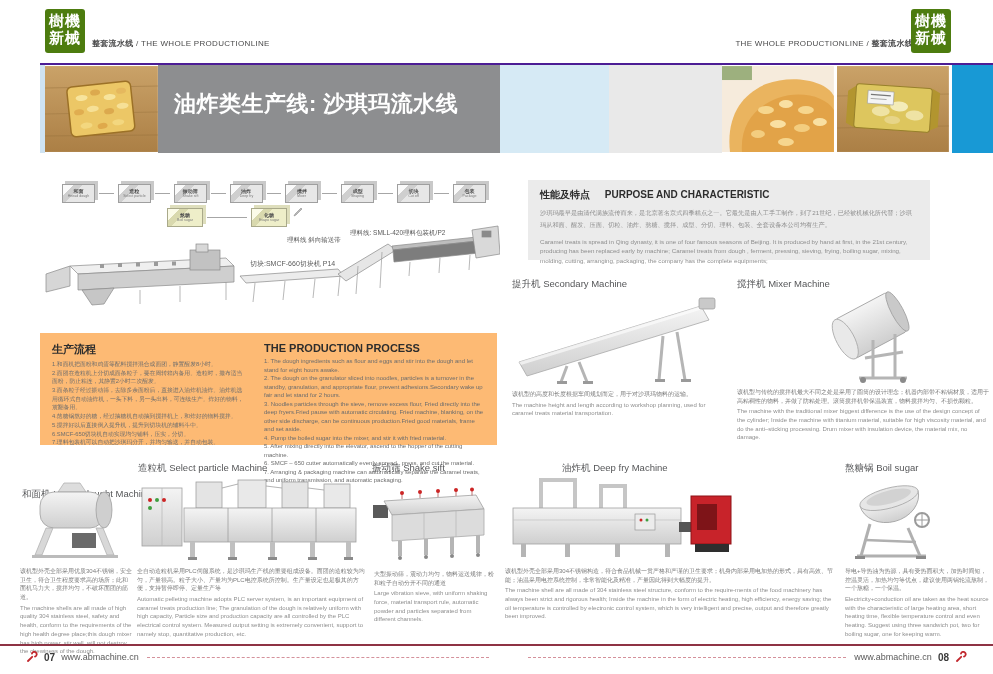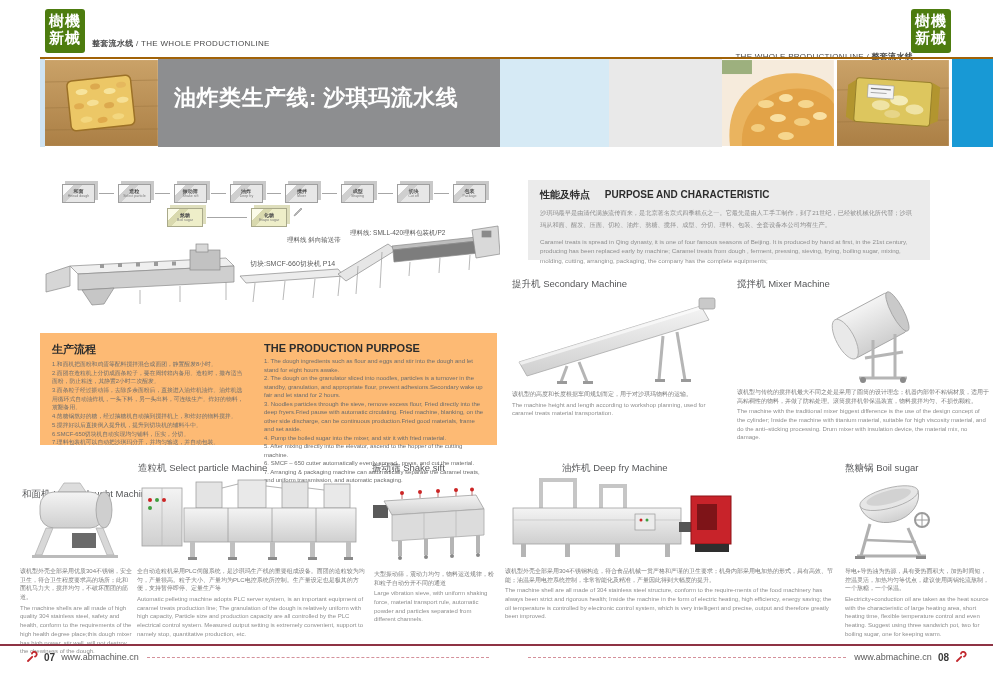--- a/index.html
+++ b/index.html
@@ -8,21 +8,21 @@
   .abs{position:absolute;}
 
   
   .seal{width:40px;height:44px;background:#4d7c0f;color:#fff;text-align:center;
         font-size:15px;line-height:1.15;font-weight:bold;padding-top:3px;box-sizing:border-box;
         border-radius:3px;letter-spacing:1px;}
   .tagline{font-size:8px;color:#4a4a4b;letter-spacing:.3px;white-space:nowrap;}
   .tagline .zh{font-weight:bold;}
 
   
-  .banner{left:40px;top:57px;width:953px;height:88px;display:flex;border-top:2px solid #a16207;}
+  .banner{left:40px;top:63px;width:953px;height:88px;display:flex;border-top:2px solid #4c1d95;}
   .b-strip{width:5px;height:100%;background:#cfe3f2;}
   .b-title{width:342px;height:100%;background:#8d8e90;color:#fff;box-sizing:border-box;padding:24px 0 0 16px;}
   .b-title h1{margin:0;font-size:22px;font-weight:bold;letter-spacing:.5px;}
   .b-title h2{margin:4px 0 0 0;font-size:13px;font-weight:normal;letter-spacing:.2px;}
   .b-lightblue{width:110px;height:100%;background:#d6eaf5;}
   .b-lightgray{width:113px;height:100%;background:#e9e9e9;}
   .b-gap{width:3px;height:100%;background:#fff;}
   .b-blue{width:41px;height:100%;background:#1899d5;}
   .photo{height:100%;display:block;}
 
@@ -89,21 +89,21 @@
 
   <div class="abs" style="left:45px;top:9px;">
     <div class="seal">
       <div>樹機</div>
       <div>新械</div>
     </div>
   </div>
   <div class="abs tagline" style="left:92px;top:38px;">
     <span class="zh">整套流水线</span><span> / </span><span>THE WHOLE PRODUCTIONLINE</span>
   </div>
-  <div class="abs tagline" style="right:80px;top:38px;margin-top:13px;">
+  <div class="abs tagline" style="right:80px;top:38px;">
     <span>THE WHOLE PRODUCTIONLINE</span><span> / </span><span class="zh">整套流水线</span>
   </div>
   <div class="abs" style="right:42px;top:9px;">
     <div class="seal">
       <div>樹機</div>
       <div>新械</div>
     </div>
   </div>
 
   <div class="abs banner">
@@ -269,21 +269,21 @@
       <div class="proc-title">生产流程</div>
       <div class="proc-item">1.和面机把面粉和鸡蛋等配料搅拌混合成面团，静置醒发8小时。</div>
       <div class="proc-item">2.面团在造粒机上分切成面条粒子，要在周转箱内备用。造粒时，撒布适当面粉，防止粘连，其静置2小时二次醒发。</div>
       <div class="proc-item">3.面条粒子经过振动筛，去除多余面粉后，直接进入油炸机油炸。油炸机选用循环式自动油炸机，一头下料，另一头出料，可连续生产。炸好的物料，震翻备用。</div>
       <div class="proc-item">4.熬糖锅熬好的糖，经过抽糖机自动抽到搅拌机上，和炸好的物料搅拌。</div>
       <div class="proc-item">5.搅拌好以后直接倒入提升机，提升到切块机的辅料斗中。</div>
       <div class="proc-item">6.SMCF-650切块机自动实现均匀铺料，压实，分切。</div>
       <div class="proc-item">7.理料包装机可以自动把沙琪玛分开，并均匀输送，并自动包装。</div>
     </div>
     <div class="proc-col-en">
-      <div class="proc-title">THE PRODUCTION PURPOSE</div>
+      <div class="proc-title">THE PRODUCTION PROCESS</div>
       <div class="proc-item-en">1. The dough ingredients such as flour and eggs and stir into the dough and let stand for eight hours awake.</div>
       <div class="proc-item-en">2. The dough on the granulator sliced into noodles, particles is a turnover in the standby, granulation, and appropriate flour, prevent adhesions.Secondary wake up fair and let stand for 2 hours.</div>
       <div class="proc-item-en">3. Noodles particles through the sieve, remove excess flour, Fried directly into the deep fryers.Fried pause with automatic circulating. Fried machine, blanking, on the other side discharge, can be continuous production.Fried good materials, frame and set aside.</div>
       <div class="proc-item-en">4. Pump the boiled sugar into the mixer, and stir it with fried material.</div>
       <div class="proc-item-en">5. After mixing directly into the elevator, ascend to the hopper of the cutting machine.</div>
       <div class="proc-item-en">6. SMCF – 650 cutter automatically evenly spread , press, and cut the material.</div>
       <div class="proc-item-en">7. Arranging &amp; packaging machine can automatically separate the caramel treats, and uniform transmission, and automatic packaging.</div>
     </div>
   </div>
 

